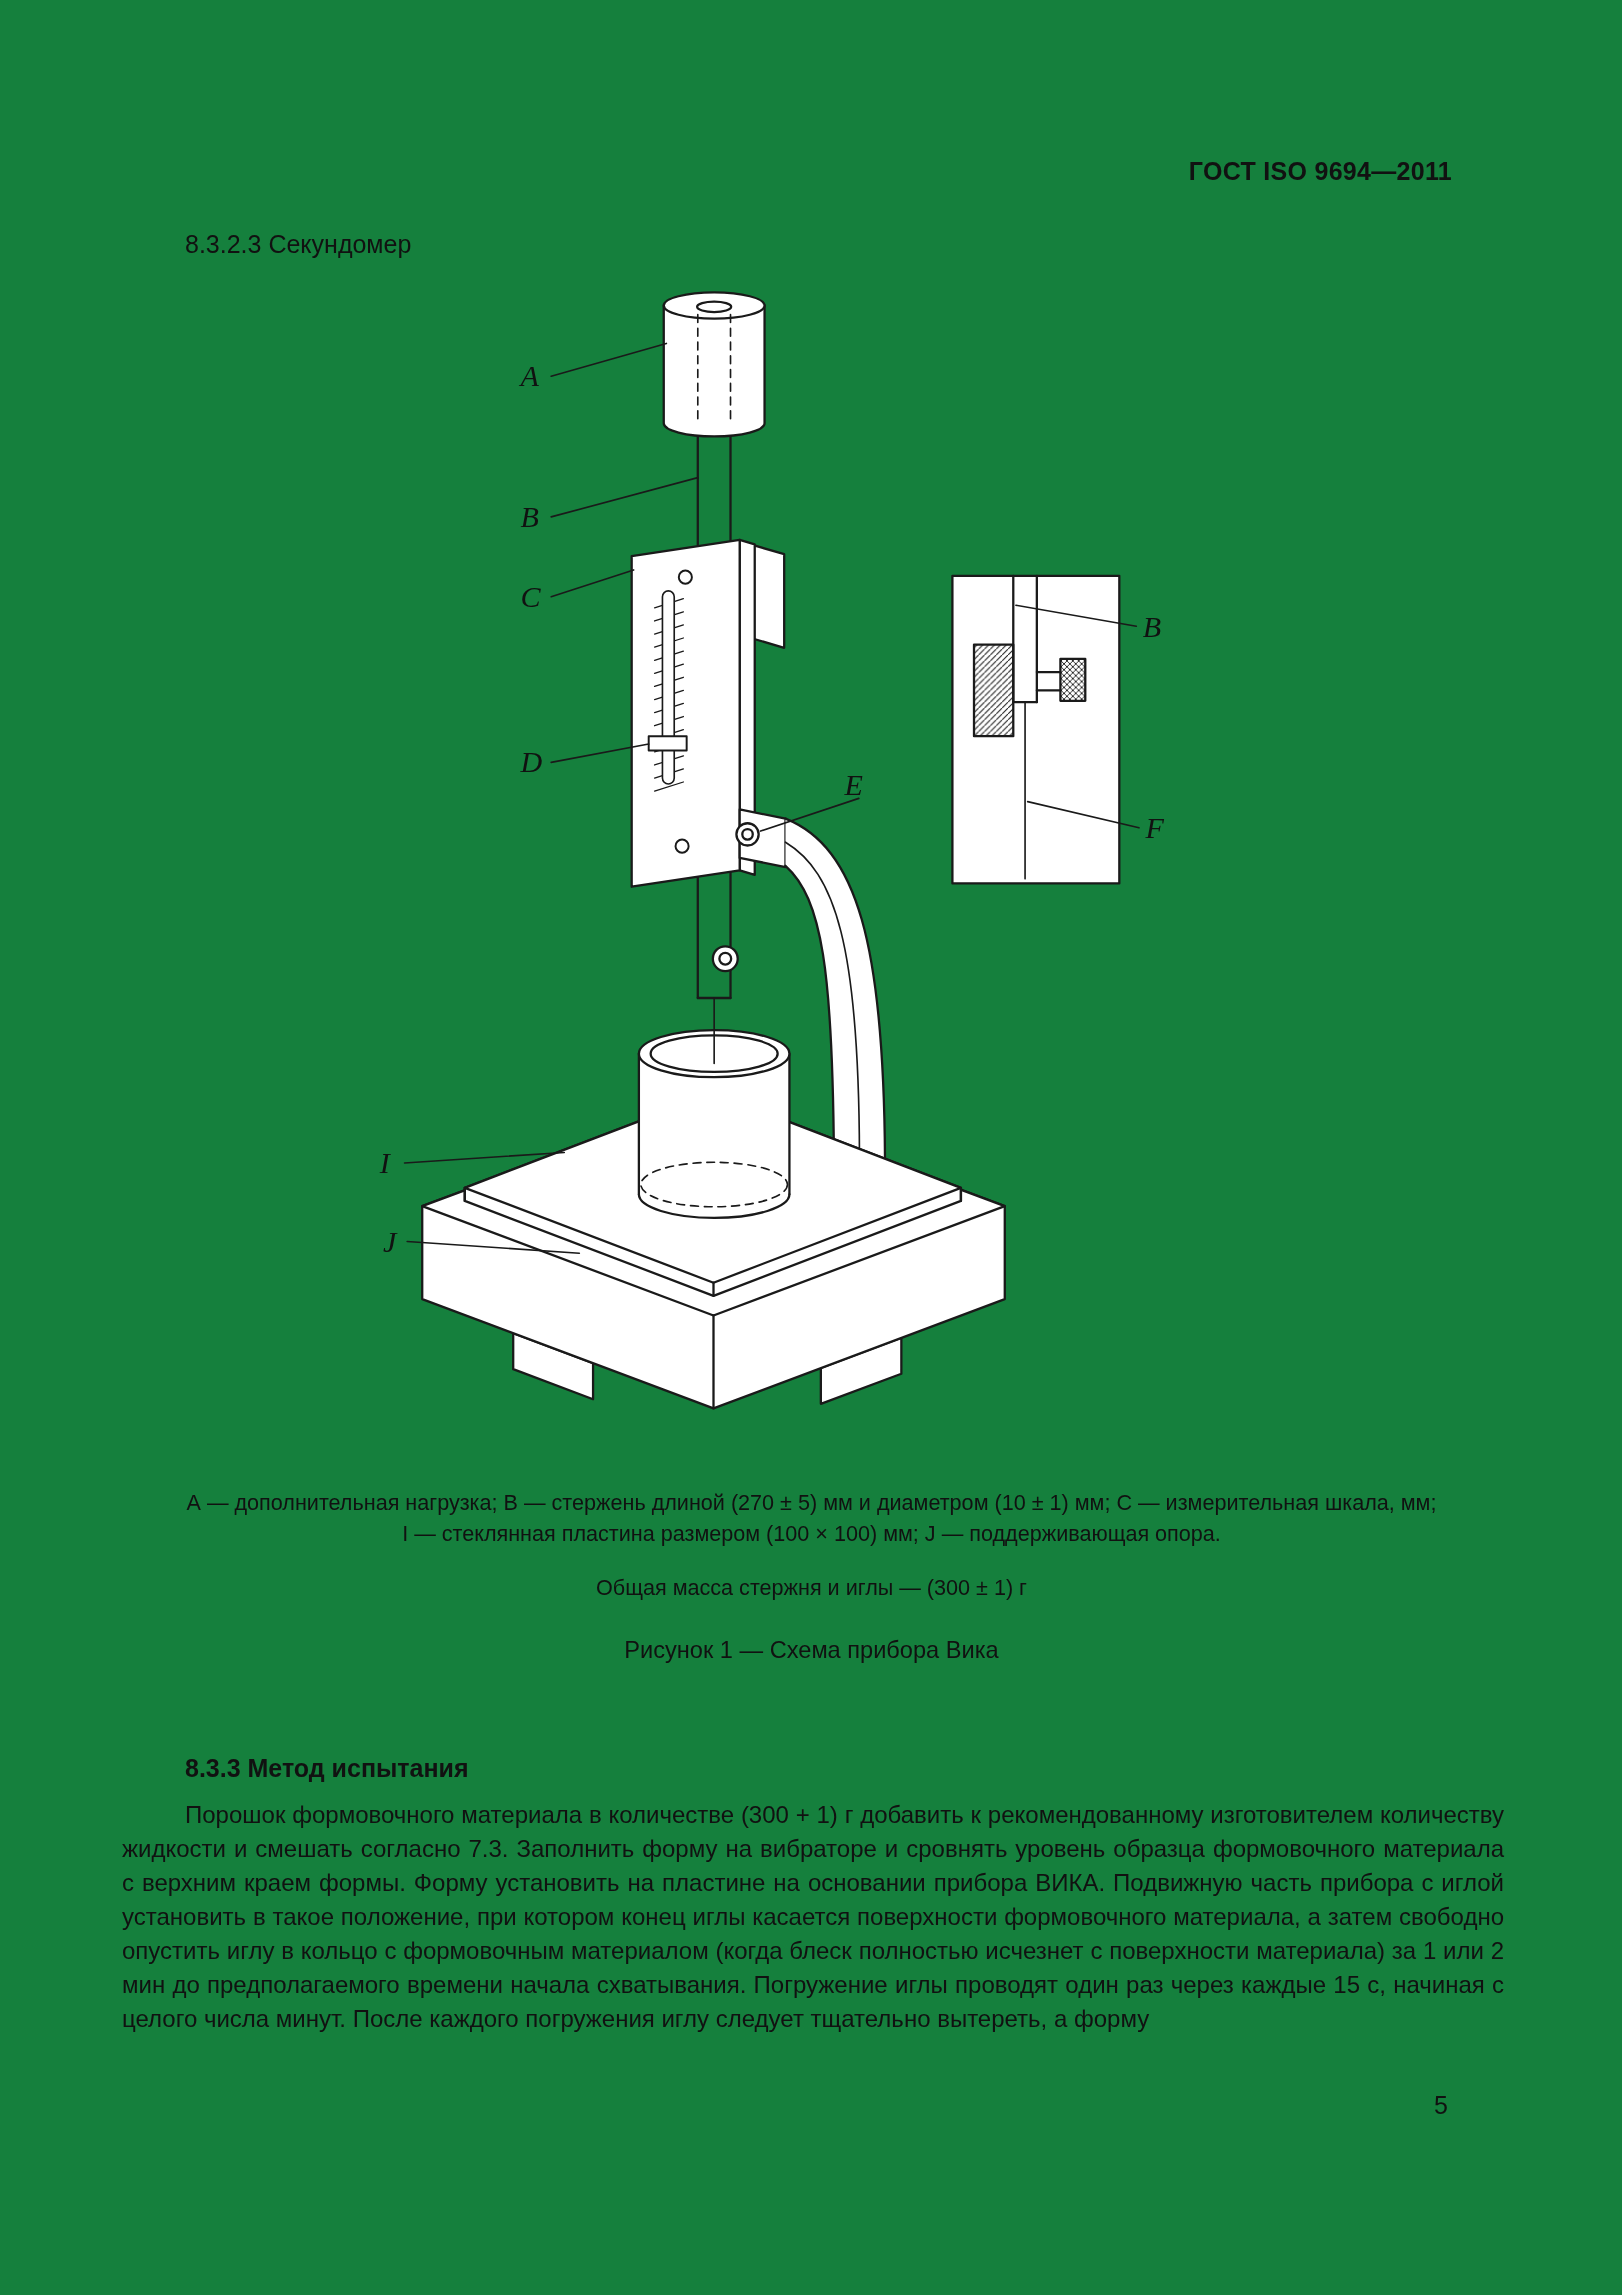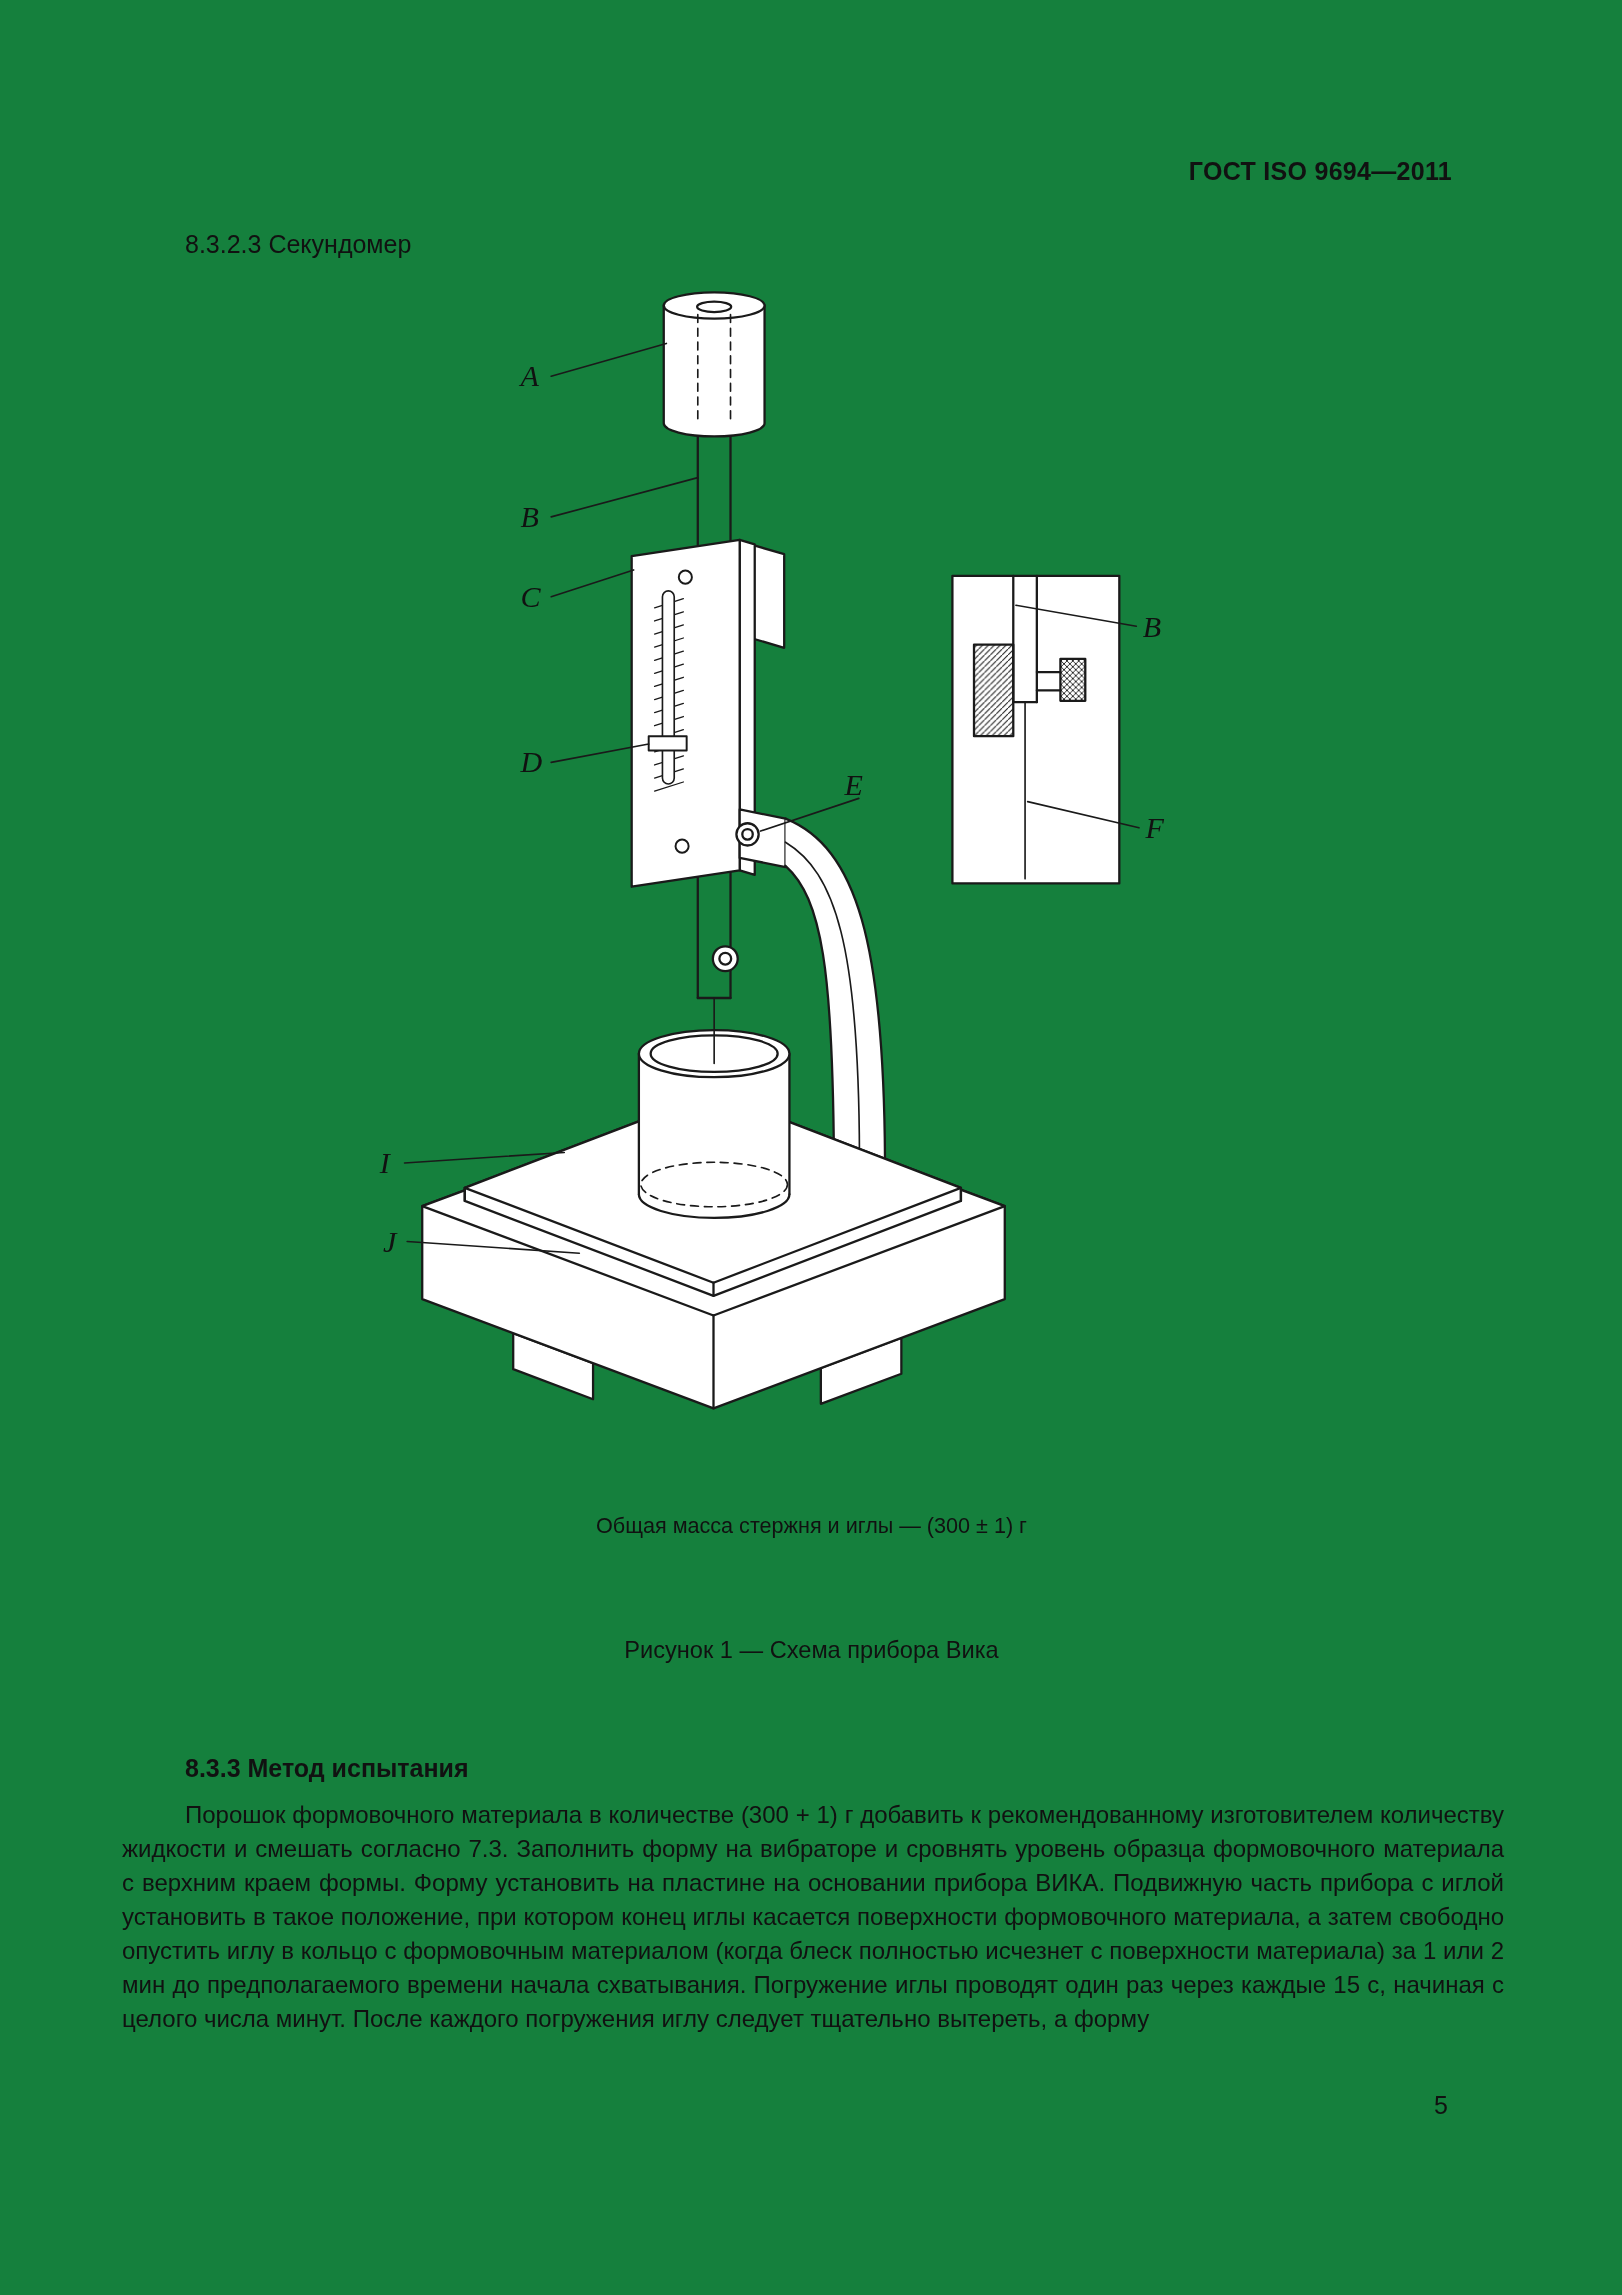--- a/index.html
+++ b/index.html
@@ -168,20 +168,22 @@
           <text x="1196" y="548">B</text>
           <text x="1200" y="855">F</text>
           <text x="30" y="1368">I</text>
           <text x="35" y="1488">J</text>
         </g>
       </g>
     </svg>
   </div>
 
   <div class="caption">
+    <div>А — дополнительная нагрузка; В — стержень длиной (270 ± 5) мм и диаметром (10 ± 1) мм; С — измерительная шкала, мм;</div>
+    <div>I — стеклянная пластина размером (100 × 100) мм; J — поддерживающая опора.</div>
     <div class="mass-line">Общая масса стержня и иглы — (300 ± 1) г</div>
   </div>
 
   <div class="fig-title">Рисунок 1 — Схема прибора Вика</div>
 
   <div class="clause clause-833">8.3.3 Метод испытания</div>
 
   <div class="body-par">Порошок формовочного материала в количестве (300 + 1) г добавить к рекомендованному изготовителем количеству жидкости и смешать согласно 7.3. Заполнить форму на вибраторе и сровнять уровень образца формовочного материала с верхним краем формы. Форму установить на пластине на основании прибора ВИКА. Подвижную часть прибора с иглой установить в такое положение, при котором конец иглы касается поверхности формовочного материала, а затем свободно опустить иглу в кольцо с формовочным материалом (когда блеск полностью исчезнет с поверхности материала) за 1 или 2 мин до предполагаемого времени начала схватывания. Погружение иглы проводят один раз через каждые 15 с, начиная с целого числа минут. После каждого погружения иглу следует тщательно вытереть, а форму</div>
 
   <div class="page-num">5</div>

